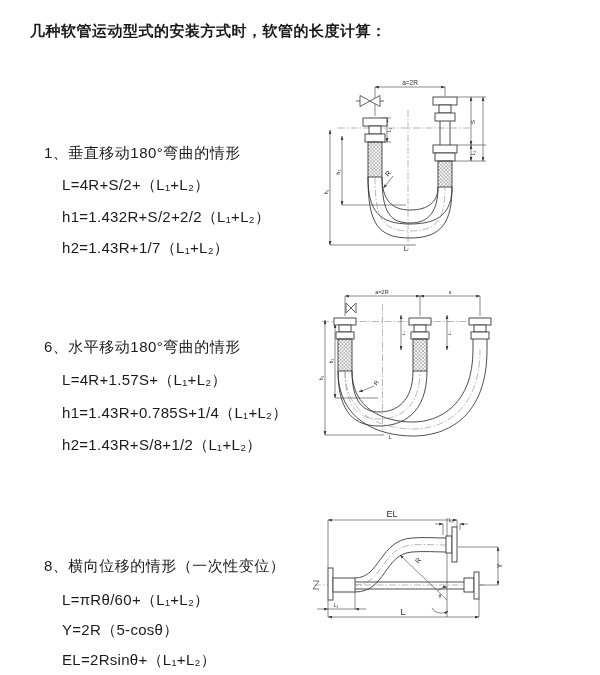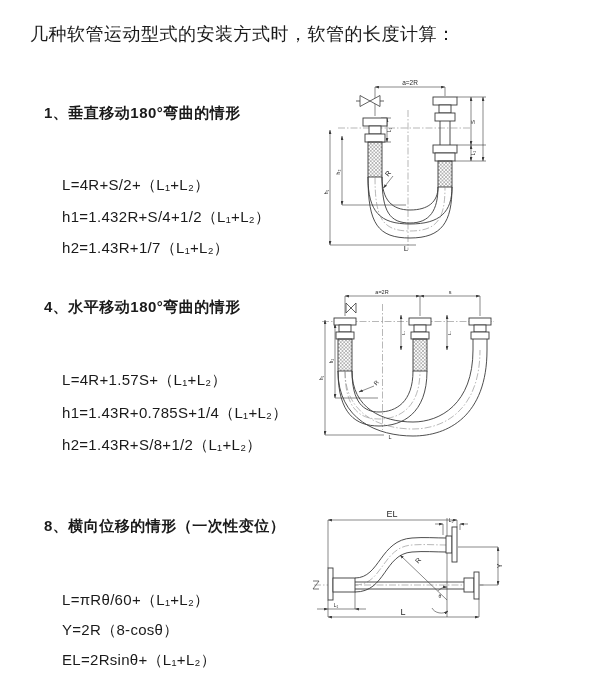--- a/index.html
+++ b/index.html
@@ -1,44 +1,44 @@
 <!DOCTYPE html>
 <html><head>
 <meta charset="utf-8">
 <style>
   html,body{margin:0;padding:0;}
   body{
     width:600px;height:675px;background:#ffffff;position:relative;overflow:hidden;
     font-family:"Liberation Sans","DejaVu Sans",sans-serif;color:#1a1a1a;
   }
   .t{position:absolute;white-space:nowrap;}
-  .title{font-size:18px;font-weight:400;letter-spacing:.5px;}
-  .heading{font-size:15px;font-weight:700;letter-spacing:.5px;}
+  .title{font-size:15px;font-weight:700;letter-spacing:.5px;}
+  .heading{font-size:15px;font-weight:400;letter-spacing:.5px;margin-top:40px;}
   .formula{font-size:15px;font-weight:400;letter-spacing:.3px;margin-top:43px;}
   .diag{position:absolute;}
   svg text{font-family:"Liberation Sans","DejaVu Sans",sans-serif;fill:#2a2a2a;}
 </style>
 </head>
 <body>
 
 <div class="t title" style="left:30px;top:22px">几种软管运动型式的安装方式时，软管的长度计算：</div>
 
 <div class="t heading" style="left:44px;top:104px">1、垂直移动180°弯曲的情形</div>
 <div class="t formula" style="left:62px;top:133px">L=4R+S/2+（L₁+L₂）</div>
-<div class="t formula" style="left:62px;top:165px">h1=1.432R+S/4+1/2（L₁+L₂）</div>
+<div class="t formula" style="left:62px;top:165px">h1=1.432R+S/2+2/2（L₁+L₂）</div>
 <div class="t formula" style="left:62px;top:196px">h2=1.43R+1/7（L₁+L₂）</div>
 
-<div class="t heading" style="left:44px;top:298px">4、水平移动180°弯曲的情形</div>
+<div class="t heading" style="left:44px;top:298px">6、水平移动180°弯曲的情形</div>
 <div class="t formula" style="left:62px;top:328px">L=4R+1.57S+（L₁+L₂）</div>
 <div class="t formula" style="left:62px;top:361px">h1=1.43R+0.785S+1/4（L₁+L₂）</div>
 <div class="t formula" style="left:62px;top:393px">h2=1.43R+S/8+1/2（L₁+L₂）</div>
 
 <div class="t heading" style="left:44px;top:517px">8、横向位移的情形（一次性变位）</div>
 <div class="t formula" style="left:62px;top:548px">L=πRθ/60+（L₁+L₂）</div>
-<div class="t formula" style="left:62px;top:578px">Y=2R（8-cosθ）</div>
+<div class="t formula" style="left:62px;top:578px">Y=2R（5-cosθ）</div>
 <div class="t formula" style="left:62px;top:608px">EL=2Rsinθ+（L₁+L₂）</div>
 
 <svg class="diag" style="left:320px;top:72px" width="175" height="190" viewBox="0 0 175 190">
   <defs>
     <marker id="ar1" viewBox="0 0 6 4" refX="5.6" refY="2" markerWidth="7" markerHeight="5" orient="auto-start-reverse">
       <path d="M0 0L6 2L0 4z" fill="#3a3a3a"></path>
     </marker>
     <pattern id="braid1" patternUnits="userSpaceOnUse" width="3.5" height="3.5">
       <path d="M0 0L3.5 3.5M3.5 0L0 3.5" stroke="#777" stroke-width="0.5"></path>
     </pattern>

